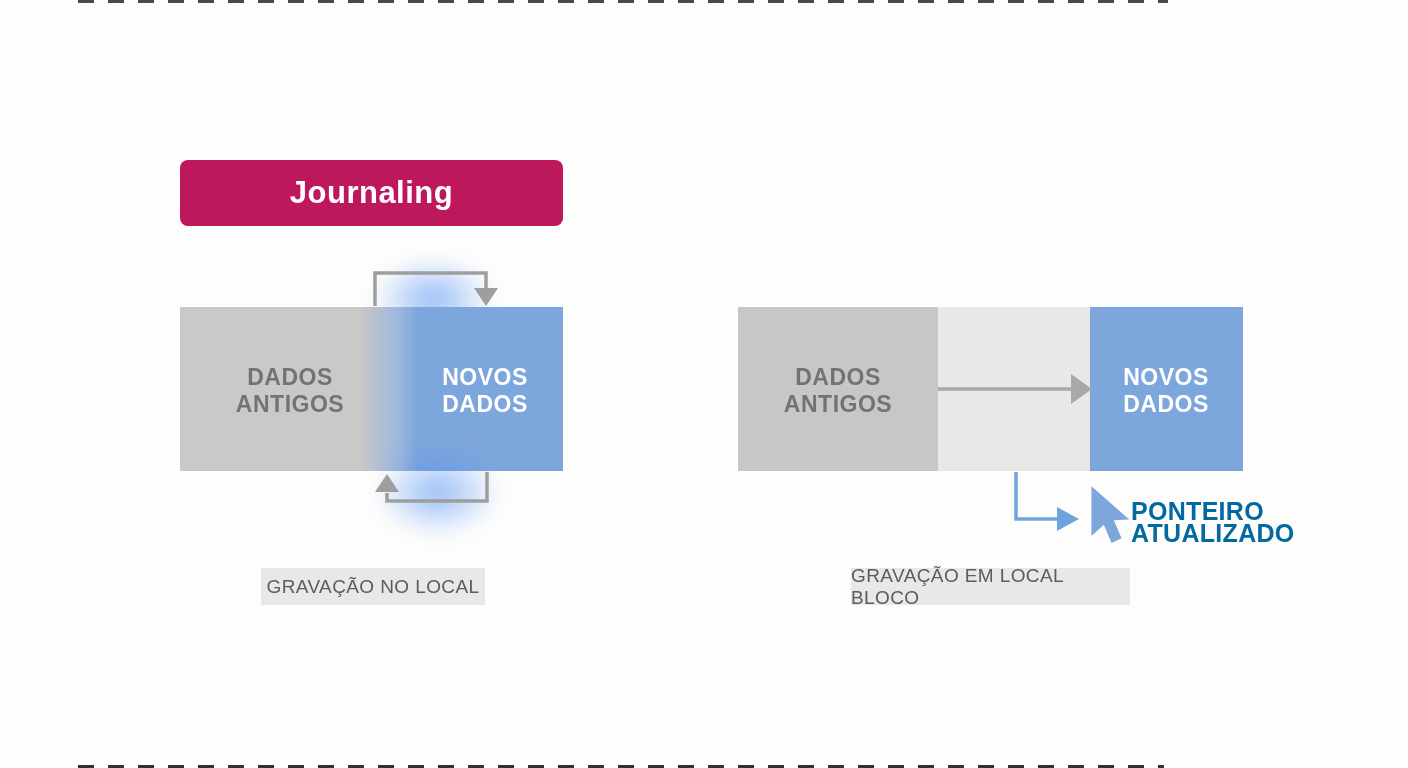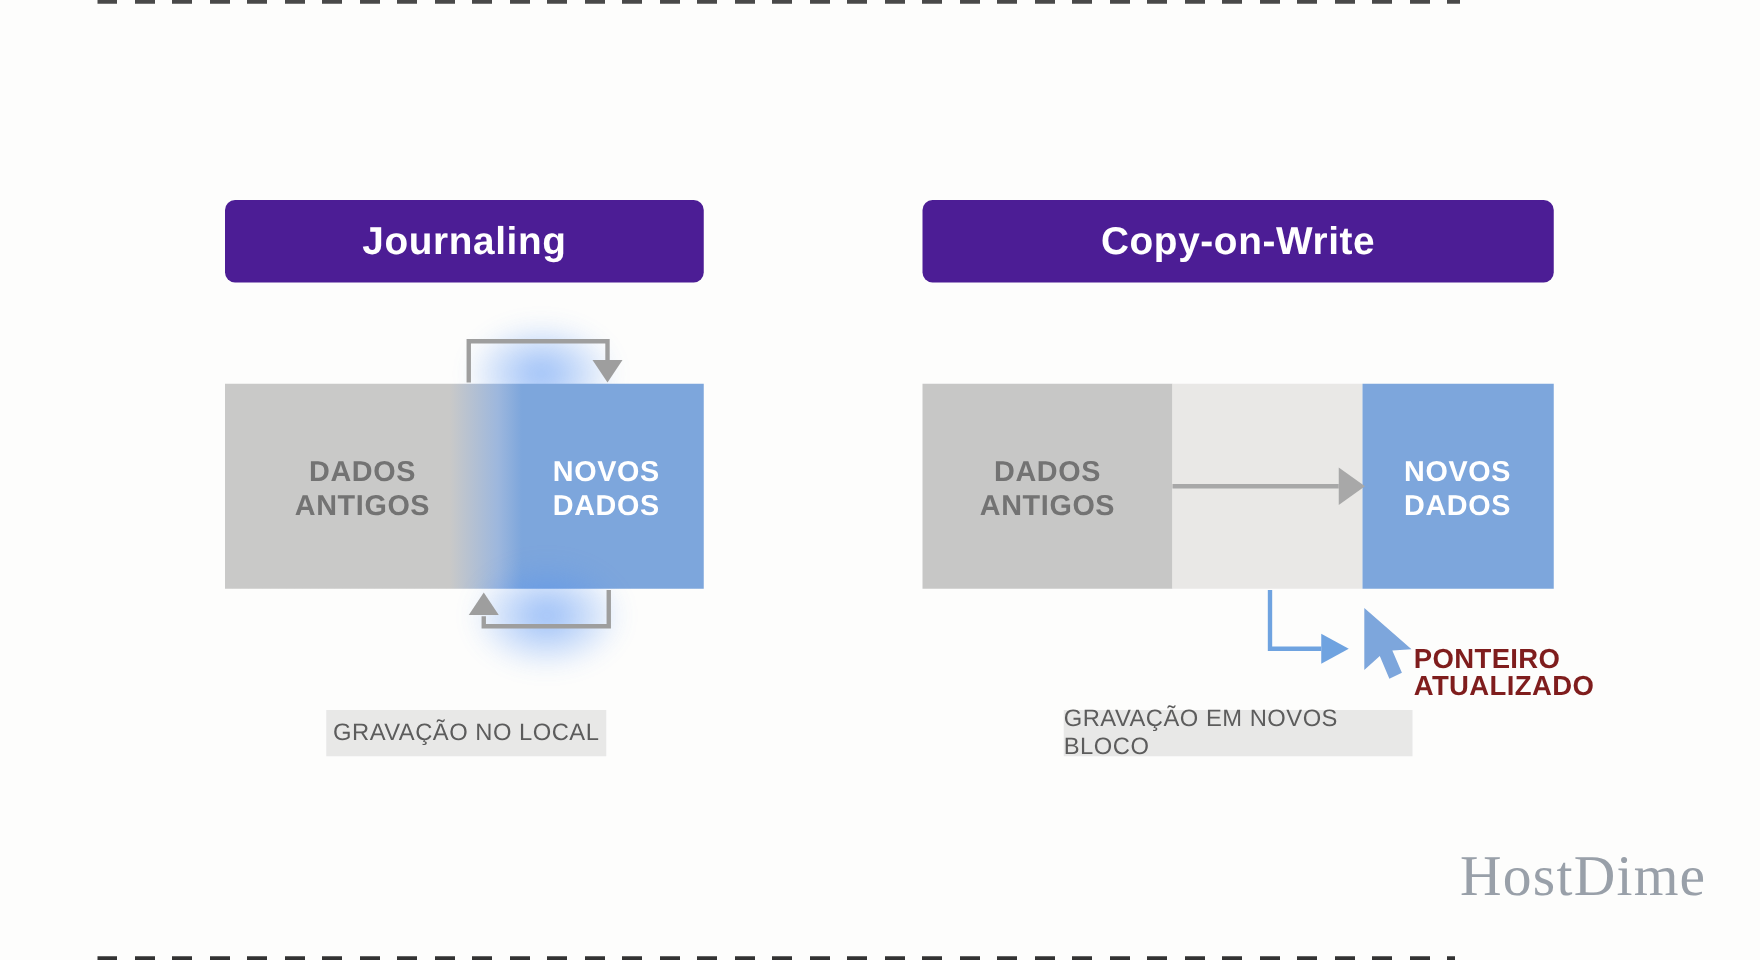--- a/index.html
+++ b/index.html
@@ -11,21 +11,21 @@
   .stage{position:absolute;inset:0;}
 
   
   .edge-artifact{position:absolute;height:3px;opacity:.8;
     background:repeating-linear-gradient(90deg,#1c1c1c 0 16px,transparent 16px 30px);}
   .edge-top{top:0;left:78px;width:1090px;}
   .edge-bottom{bottom:0;left:78px;width:1086px;opacity:.9;}
 
   
   .hdr{position:absolute;top:160px;height:66px;border-radius:8px;
-    background:#4c1d95;color:#ffffff;display:flex;align-items:center;justify-content:center;
+    background:#be185d;color:#ffffff;display:flex;align-items:center;justify-content:center;
     font-size:31px;font-weight:bold;letter-spacing:.5px;}
   .hdr-left{left:180px;width:383px;}
   .hdr-right{left:738px;width:505px;}
 
   
   .bar{position:absolute;top:307px;height:164px;}
   .bar-left{left:180px;width:383px;
     background:linear-gradient(90deg,#c9c9c8 0%,#c9c9c8 47%,#9db7dd 57%,#7da6dc 62%,#7da6dc 100%);}
   .bar-right{left:738px;width:505px;display:flex;}
   .seg-old{width:200px;background:#c7c7c6;}
@@ -49,43 +49,40 @@
   .glow-bottom{left:350px;top:430px;width:175px;height:125px;}
 
   
   .caption{position:absolute;top:568px;height:37px;background:#e8e8e7;color:#5c5c5c;
     display:flex;align-items:center;justify-content:center;font-size:19px;letter-spacing:.4px;}
   .cap-left{left:261px;width:224px;}
   .cap-right{left:851px;width:279px;}
 
   
   .pointer-label{position:absolute;left:1131px;top:500px;width:140px;
-    color:#7f1d1d;font-size:22px;line-height:22px;font-weight:600;letter-spacing:.3px;margin-top:16px;}
+    color:#0369a1;font-size:25px;line-height:22px;font-weight:600;letter-spacing:.3px;}
 
   
   .overlay{position:absolute;inset:0;pointer-events:none;}
 
   
   .logo{position:absolute;left:1168px;top:674px;
     font-family:"Liberation Serif","DejaVu Serif",serif;
     font-size:46px;color:#99a0a9;letter-spacing:1px;}
 </style>
 </head>
 <body>
 
 <div class="stage">
 
   <div class="edge-artifact edge-top"></div>
   <div class="edge-artifact edge-bottom"></div>
 
   <div class="hdr hdr-left">
     <span>Journaling</span>
-  </div>
-  <div class="hdr hdr-right">
-    <span>Copy-on-Write</span>
   </div>
 
   <div class="glow glow-top"></div>
 
   <div class="bar bar-left"></div>
   <div class="glow glow-bottom"></div>
 
   <div class="blk-label old-text lbl-old-left">DADOS ANTIGOS</div>
   <div class="blk-label new-text lbl-new-left">NOVOS DADOS</div>
 
@@ -123,18 +120,17 @@
       <path d="M8,2 L8,44 L18.5,34.5 L25,50 L33.5,46 L27,30.8 L40,30 Z" fill="#7da6dc" transform="scale(1.18)"></path>
     </g>
   </svg>
 
   <div class="pointer-label">PONTEIRO ATUALIZADO</div>
 
   <div class="caption cap-left">
     <span>GRAVAÇÃO NO LOCAL</span>
   </div>
   <div class="caption cap-right">
-    <span>GRAVAÇÃO EM NOVOS BLOCO</span>
+    <span>GRAVAÇÃO EM LOCAL BLOCO</span>
   </div>
 
-  <div class="logo">HostDime</div>
 
 </div>
 
 </body></html>

